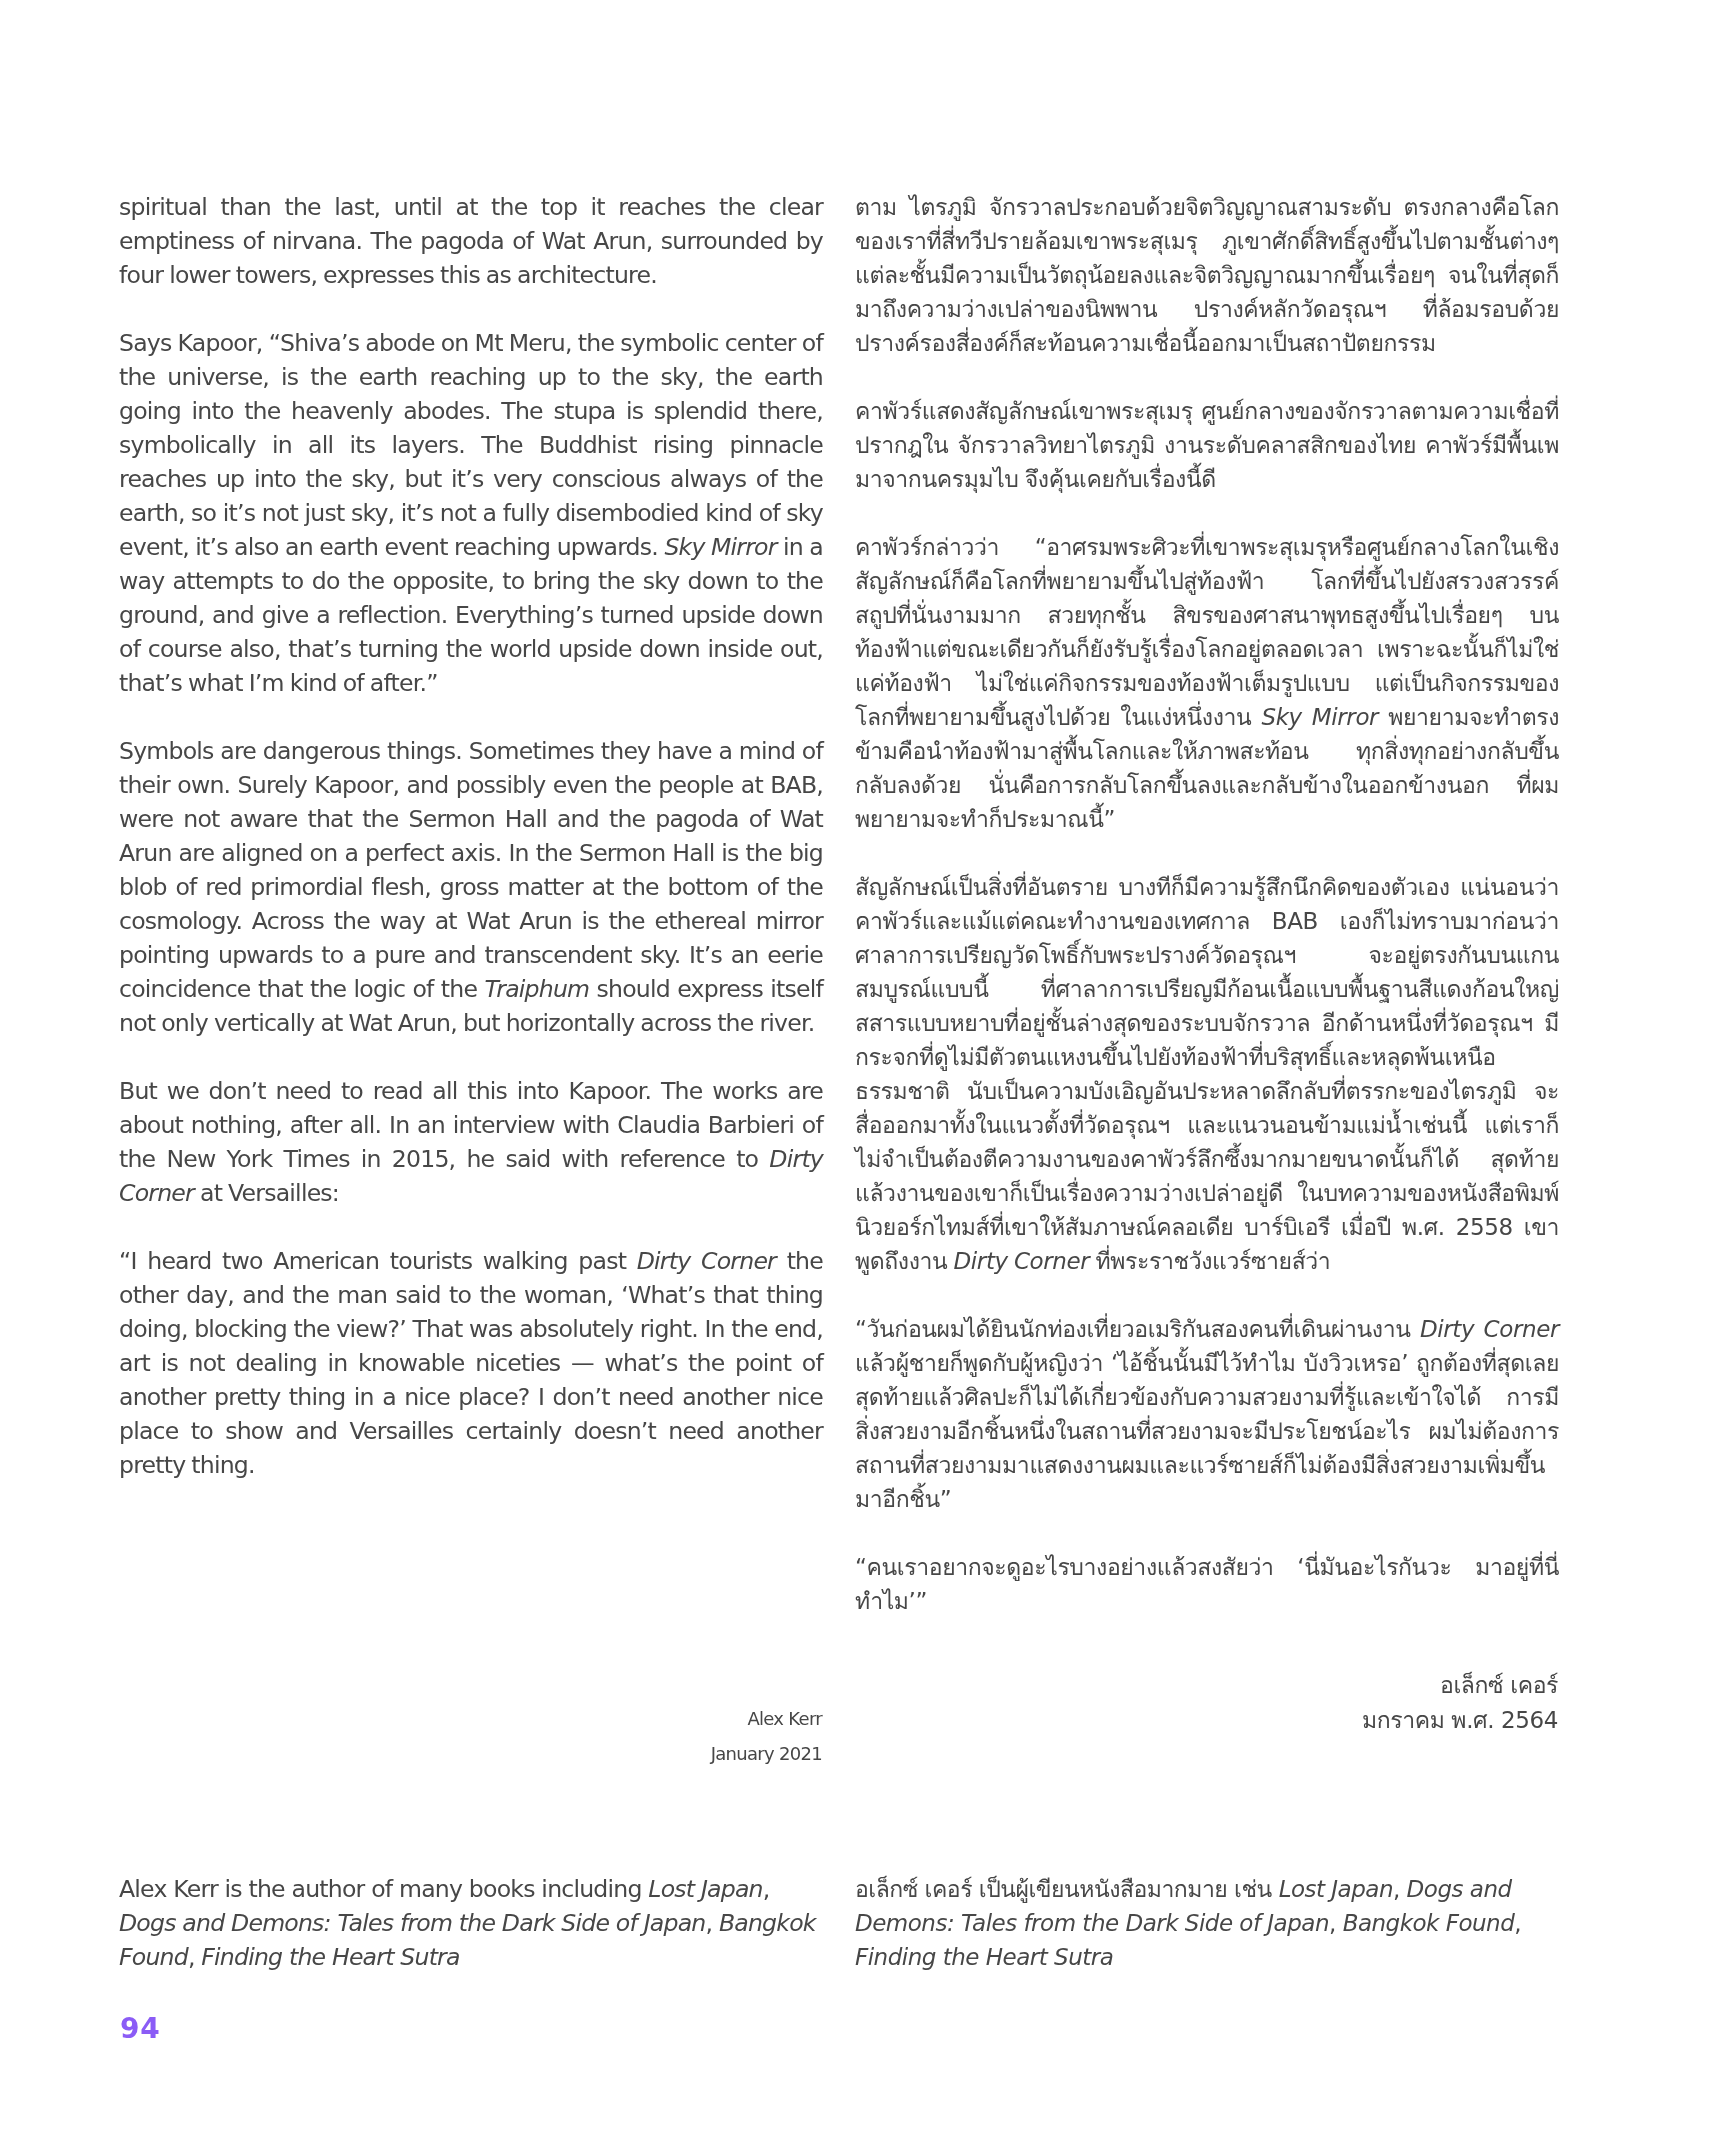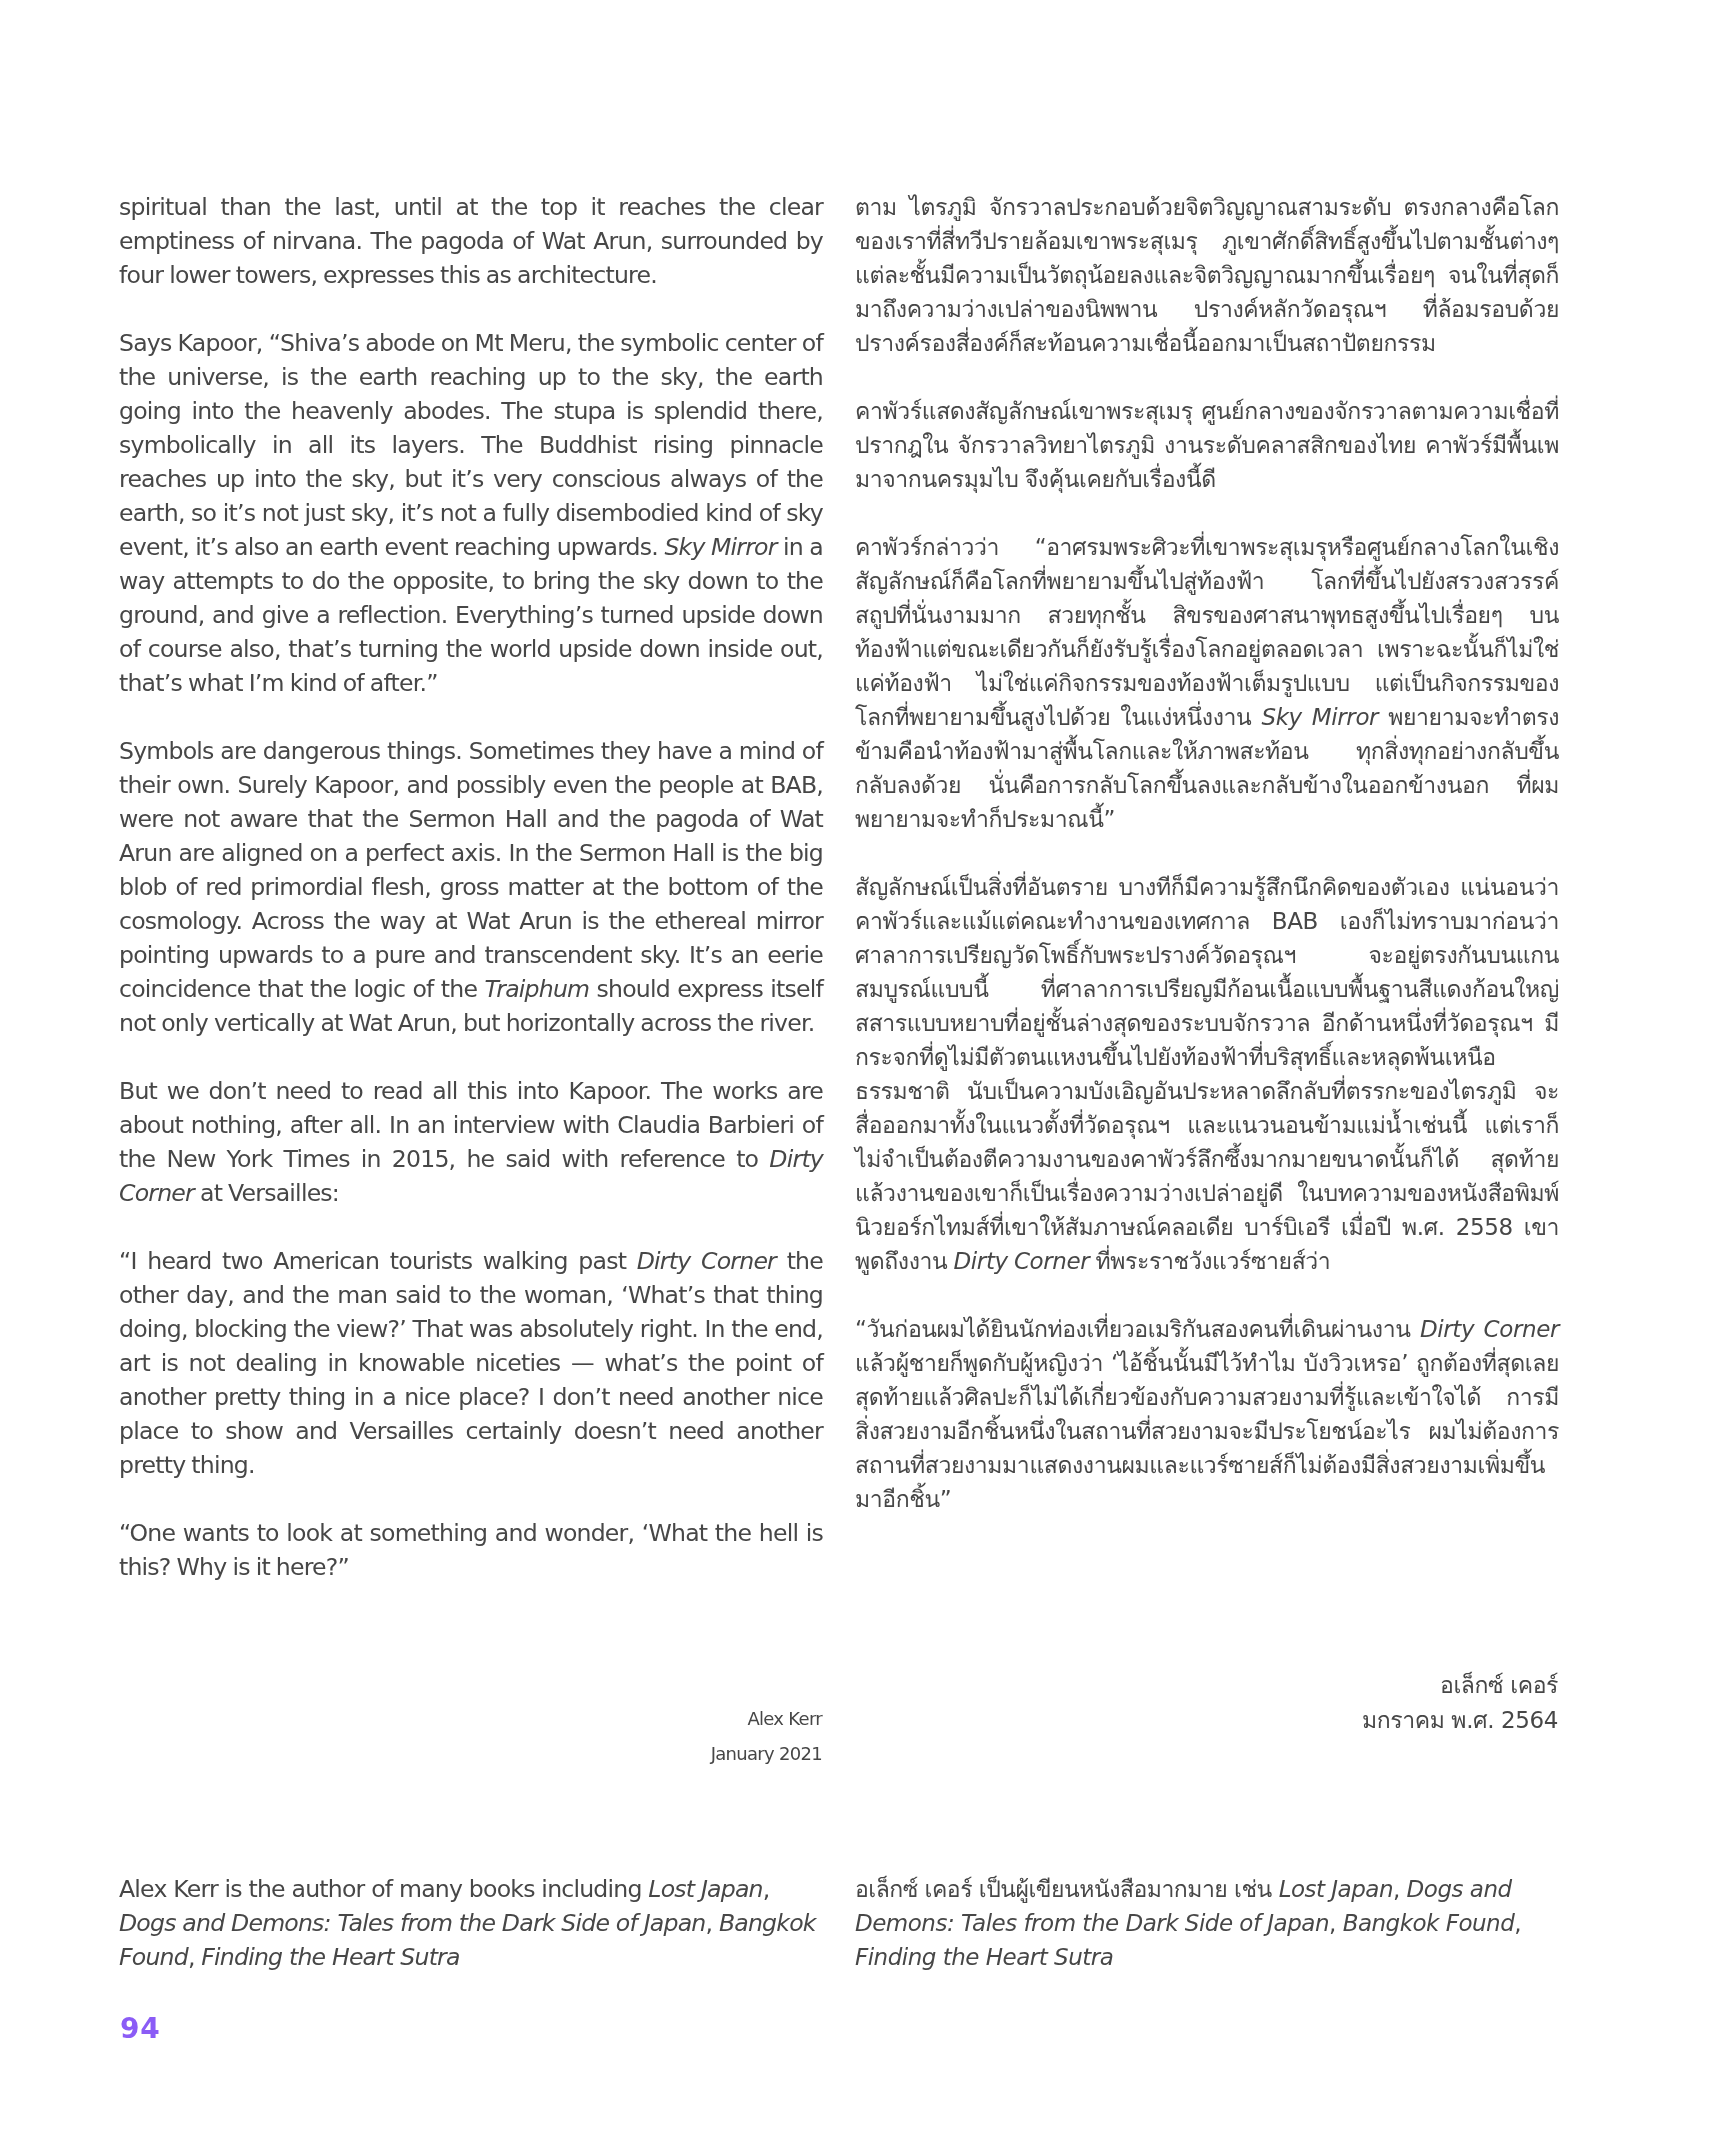--- a/index.html
+++ b/index.html
@@ -61,36 +61,36 @@
 </style>
 </head>
 <body>
 
 <div class="col en">
     <p>spiritual than the last, until at the top it reaches the clear emptiness of nirvana. The pagoda of Wat Arun, surrounded by four lower towers, expresses this as architecture.</p>
     <p>Says Kapoor, “Shiva’s abode on Mt Meru, the symbolic center of the universe, is the earth reaching up to the sky, the earth going into the heavenly abodes. The stupa is splendid there, symbolically in all its layers. The Buddhist rising pinnacle reaches up into the sky, but it’s very conscious always of the earth, so it’s not just sky, it’s not a fully disembodied kind of sky event, it’s also an earth event reaching upwards. <em>Sky Mirror</em> in a way attempts to do the opposite, to bring the sky down to the ground, and give a reflection. Everything’s turned upside down of course also, that’s turning the world upside down inside out, that’s what I’m kind of after.”</p>
     <p>Symbols are dangerous things. Sometimes they have a mind of their own. Surely Kapoor, and possibly even the people at BAB, were not aware that the Sermon Hall and the pagoda of Wat Arun are aligned on a perfect axis. In the Sermon Hall is the big blob of red primordial flesh, gross matter at the bottom of the cosmology. Across the way at Wat Arun is the ethereal mirror pointing upwards to a pure and transcendent sky. It’s an eerie coincidence that the logic of the <em>Traiphum</em> should express itself not only vertically at Wat Arun, but horizontally across the river.</p>
     <p>But we don’t need to read all this into Kapoor. The works are about nothing, after all. In an interview with Claudia Barbieri of the New York Times in 2015, he said with reference to <em>Dirty Corner</em> at Versailles:</p>
     <p>“I heard two American tourists walking past <em>Dirty Corner</em> the other day, and the man said to the woman, ‘What’s that thing doing, blocking the view?’ That was absolutely right. In the end, art is not dealing in knowable niceties — what’s the point of another pretty thing in a nice place? I don’t need another nice place to show and Versailles certainly doesn’t need another pretty thing.</p>
-    <p class="last">“One wants to look at something and wonder, ‘What the hell is this? Why is it here?”</p>
   </div>
 
 <div class="sig en">
   <div>Alex Kerr</div>
   <div>January 2021</div>
 </div>
 
 <div class="bio en">Alex Kerr is the author of many books including <em>Lost Japan</em>, <em>Dogs and Demons: Tales from the Dark Side of Japan</em>, <em>Bangkok Found</em>, <em>Finding the Heart Sutra</em></div>
 
 <div class="col th" lang="th">
     <p>ตาม ไตรภูมิ จักรวาลประกอบด้วยจิตวิญญาณสามระดับ ตรงกลางคือโลกของเราที่สี่ทวีปรายล้อมเขาพระสุเมรุ  ภูเขาศักดิ์สิทธิ์สูงขึ้นไปตามชั้นต่างๆ แต่ละชั้นมีความเป็นวัตถุน้อยลงและจิตวิญญาณมากขึ้นเรื่อยๆ  จนในที่สุดก็มาถึงความว่างเปล่าของนิพพาน  ปรางค์หลักวัดอรุณฯ  ที่ล้อมรอบด้วยปรางค์รองสี่องค์ก็สะท้อนความเชื่อนี้ออกมาเป็นสถาปัตยกรรม</p>
     <p>คาพัวร์แสดงสัญลักษณ์เขาพระสุเมรุ ศูนย์กลางของจักรวาลตามความเชื่อที่ปรากฎใน จักรวาลวิทยาไตรภูมิ งานระดับคลาสสิกของไทย คาพัวร์มีพื้นเพมาจากนครมุมไบ จึงคุ้นเคยกับเรื่องนี้ดี</p>
     <p>คาพัวร์กล่าวว่า  “อาศรมพระศิวะที่เขาพระสุเมรุหรือศูนย์กลางโลกในเชิงสัญลักษณ์ก็คือโลกที่พยายามขึ้นไปสู่ท้องฟ้า  โลกที่ขึ้นไปยังสรวงสวรรค์ สถูปที่นั่นงามมาก  สวยทุกชั้น  สิขรของศาสนาพุทธสูงขึ้นไปเรื่อยๆ  บนท้องฟ้าแต่ขณะเดียวกันก็ยังรับรู้เรื่องโลกอยู่ตลอดเวลา  เพราะฉะนั้นก็ไม่ใช่แค่ท้องฟ้า ไม่ใช่แค่กิจกรรมของท้องฟ้าเต็มรูปแบบ แต่เป็นกิจกรรมของโลกที่พยายามขึ้นสูงไปด้วย ในแง่หนึ่งงาน <em>Sky Mirror</em> พยายามจะทำตรงข้ามคือนำท้องฟ้ามาสู่พื้นโลกและให้ภาพสะท้อน  ทุกสิ่งทุกอย่างกลับขึ้นกลับลงด้วย  นั่นคือการกลับโลกขึ้นลงและกลับข้างในออกข้างนอก  ที่ผมพยายามจะทำก็ประมาณนี้”</p>
     <p>สัญลักษณ์เป็นสิ่งที่อันตราย บางทีก็มีความรู้สึกนึกคิดของตัวเอง แน่นอนว่าคาพัวร์และแม้แต่คณะทำงานของเทศกาล  BAB  เองก็ไม่ทราบมาก่อนว่าศาลาการเปรียญวัดโพธิ์กับพระปรางค์วัดอรุณฯ  จะอยู่ตรงกันบนแกนสมบูรณ์แบบนี้  ที่ศาลาการเปรียญมีก้อนเนื้อแบบพื้นฐานสีแดงก้อนใหญ่สสารแบบหยาบที่อยู่ชั้นล่างสุดของระบบจักรวาล  อีกด้านหนึ่งที่วัดอรุณฯ มีกระจกที่ดูไม่มีตัวตนแหงนขึ้นไปยังท้องฟ้าที่บริสุทธิ์และหลุดพ้นเหนือธรรมชาติ  นับเป็นความบังเอิญอันประหลาดลึกลับที่ตรรกะของไตรภูมิ  จะสื่อออกมาทั้งในแนวตั้งที่วัดอรุณฯ และแนวนอนข้ามแม่น้ำเช่นนี้  แต่เราก็ไม่จำเป็นต้องตีความงานของคาพัวร์ลึกซึ้งมากมายขนาดนั้นก็ได้ สุดท้ายแล้วงานของเขาก็เป็นเรื่องความว่างเปล่าอยู่ดี  ในบทความของหนังสือพิมพ์นิวยอร์กไทมส์ที่เขาให้สัมภาษณ์คลอเดีย  บาร์บิเอรี  เมื่อปี  พ.ศ.  2558  เขาพูดถึงงาน <em>Dirty Corner</em> ที่พระราชวังแวร์ซายส์ว่า</p>
     <p>“วันก่อนผมได้ยินนักท่องเที่ยวอเมริกันสองคนที่เดินผ่านงาน <em>Dirty Corner</em> แล้วผู้ชายก็พูดกับผู้หญิงว่า  ‘ไอ้ชิ้นนั้นมีไว้ทำไม  บังวิวเหรอ’  ถูกต้องที่สุดเลย สุดท้ายแล้วศิลปะก็ไม่ได้เกี่ยวข้องกับความสวยงามที่รู้และเข้าใจได้ การมีสิ่งสวยงามอีกชิ้นหนึ่งในสถานที่สวยงามจะมีประโยชน์อะไร ผมไม่ต้องการสถานที่สวยงามมาแสดงงานผมและแวร์ซายส์ก็ไม่ต้องมีสิ่งสวยงามเพิ่มขึ้นมาอีกชิ้น”</p>
+    <p class="last">“คนเราอยากจะดูอะไรบางอย่างแล้วสงสัยว่า ‘นี่มันอะไรกันวะ มาอยู่ที่นี่ทำไม’”</p>
   </div>
 
 <div class="sig th" lang="th">
   <div>อเล็กซ์ เคอร์</div>
   <div>มกราคม พ.ศ. 2564</div>
 </div>
 
 <div class="bio th" lang="th">อเล็กซ์ เคอร์ เป็นผู้เขียนหนังสือมากมาย เช่น <em>Lost Japan</em>, <em>Dogs and Demons: Tales from the Dark Side of Japan</em>, <em>Bangkok Found</em>, <em>Finding the Heart Sutra</em></div>
 
 <div class="page-number">94</div>

